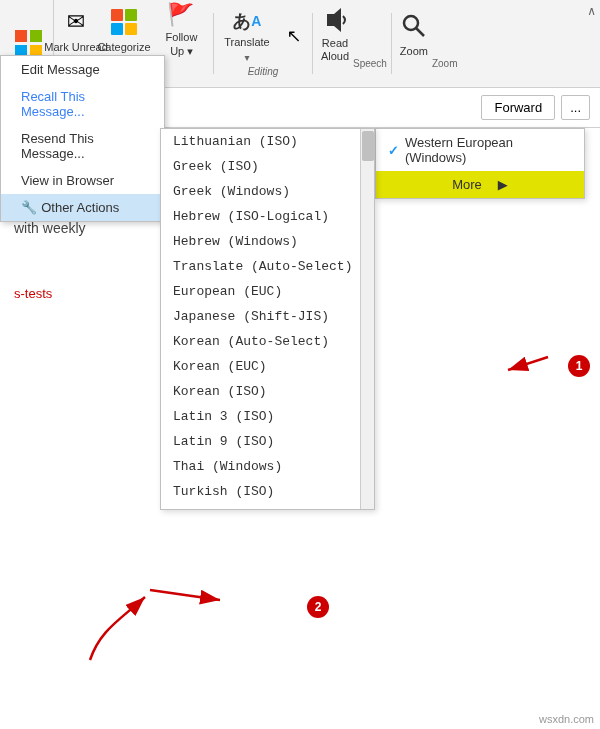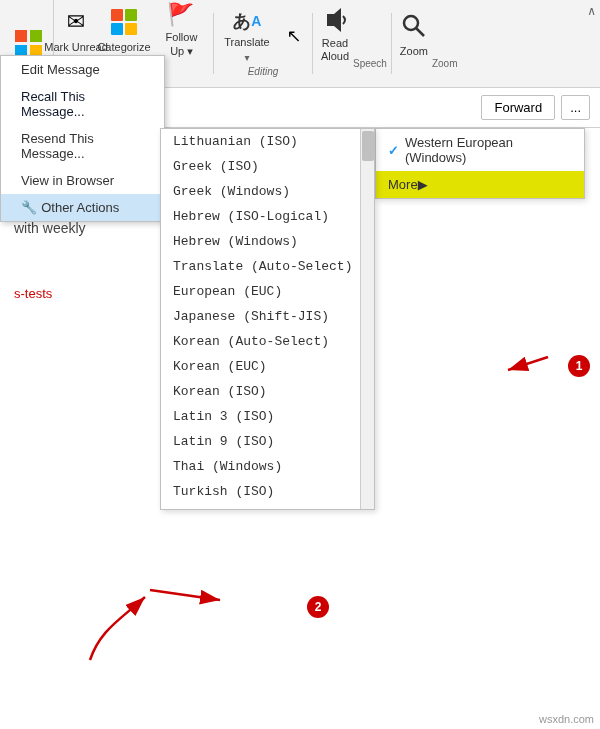--- a/index.html
+++ b/index.html
@@ -66,21 +66,21 @@
     }
 
     .dropdown-menu-overlay .menu-item {
       padding: 6px 20px;
       font-size: 13px;
       color: #333;
       cursor: pointer;
     }
 
     .dropdown-menu-overlay .menu-item.disabled {
-      color: #0f172a;
+      color: #3b82f6;
       cursor: default;
     }
 
     .dropdown-menu-overlay .menu-item.highlighted {
       background: #cce4f7;
     }
 
     
     .main-area {
       display: flex;
@@ -174,23 +174,24 @@
       gap: 6px;
     }
 
     .western-panel .more-item {
       padding: 6px 12px;
       font-size: 13px;
       color: #333;
       background: #e2e200;
       display: flex;
       align-items: center;
-      justify-content: flex-start;
+      justify-content: center;
       cursor: pointer;
       font-weight: 500;
+      gap: 16px;
     }
 
     
     .email-content {
       position: absolute;
       top: 40px;
       left: 0;
       right: 0;
       bottom: 0;
       background: white;

